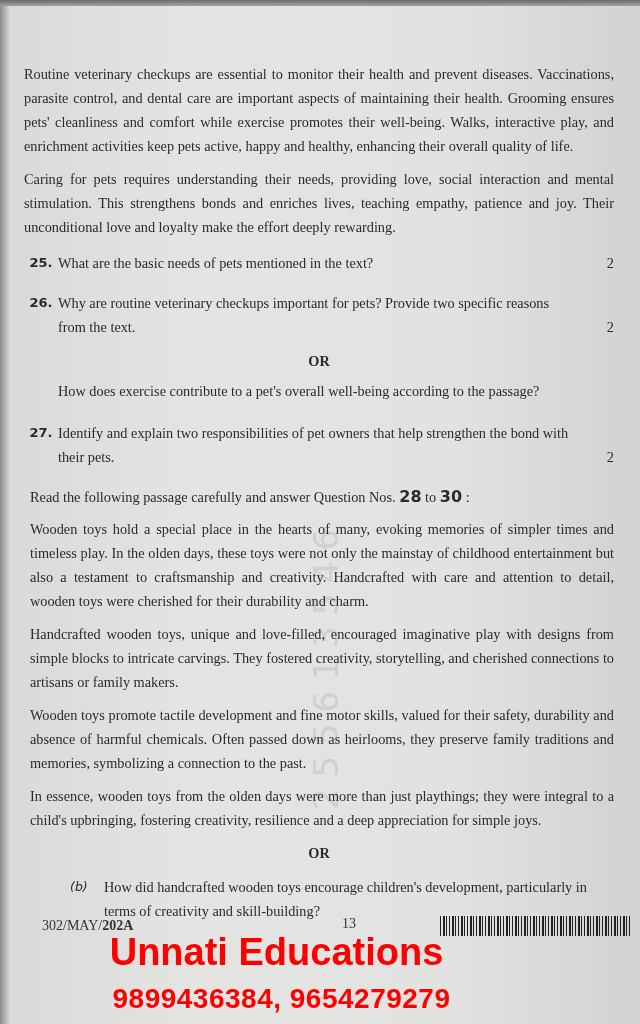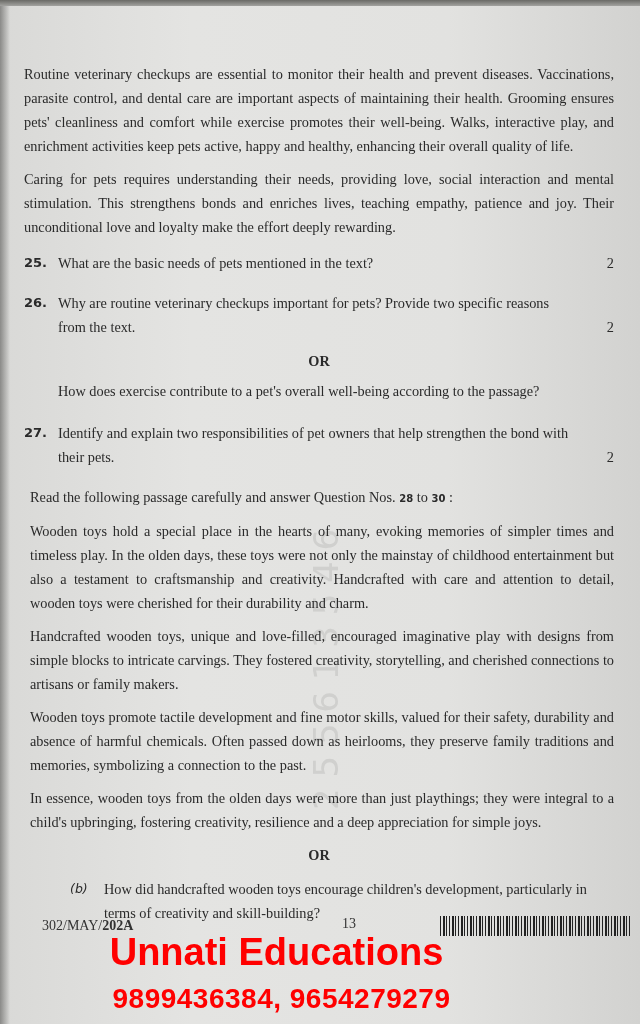--- a/index.html
+++ b/index.html
@@ -21,27 +21,27 @@
       position: absolute; left: 0; top: 0; width: 10px; height: 100%;
       background: linear-gradient(90deg, #8a8a88, rgba(200,200,198,0));
     }
     .content {
       position: absolute; left: 24px; top: 62px; width: 590px;
       font-family: "Liberation Serif", serif;
       font-size: 14.3px; line-height: 24px;
     }
     p.para { margin: 0 0 9px 0; text-align: justify; }
     .q { display: flex; margin: 12px 0 0 0; }
-    .qnum { font-family: "DejaVu Sans", sans-serif; font-weight: bold; font-size: 13px; width: 34px; flex: none; }
+    .qnum { font-family: "DejaVu Sans", sans-serif; font-weight: bold; font-size: 13px; width: 34px; flex: none; text-align: center; }
     .qtext { flex: 1; padding-right: 24px; }
     .marks { width: 20px; flex: none; text-align: right; align-self: flex-end; }
     .or { text-align: center; font-weight: bold; margin: 10px 0 6px 0; }
     .alt { padding-left: 34px; padding-right: 40px; }
     .instruction { margin: 16px 0 8px 6px; }
-    .instruction b { font-family: "DejaVu Sans", sans-serif; font-size: 10px; }
+    .instruction b { font-family: "DejaVu Sans", sans-serif; font-size: 16px; }
     .passage2 { padding-left: 6px; }
     .sub { display: flex; }
     .sublabel { font-style: italic; width: 34px; flex: none; font-family: "DejaVu Sans", sans-serif; font-size: 12.5px; }
     .footer {
       position: absolute; left: 42px; top: 916px; width: 600px; height: 22px;
       font-family: "Liberation Serif", serif; font-size: 14px; color: #333;
     }
     .code { position: absolute; left: 0; top: 2px; }
     .code b { font-weight: bold; }
     .pagenum { position: absolute; left: 300px; top: 0; }

